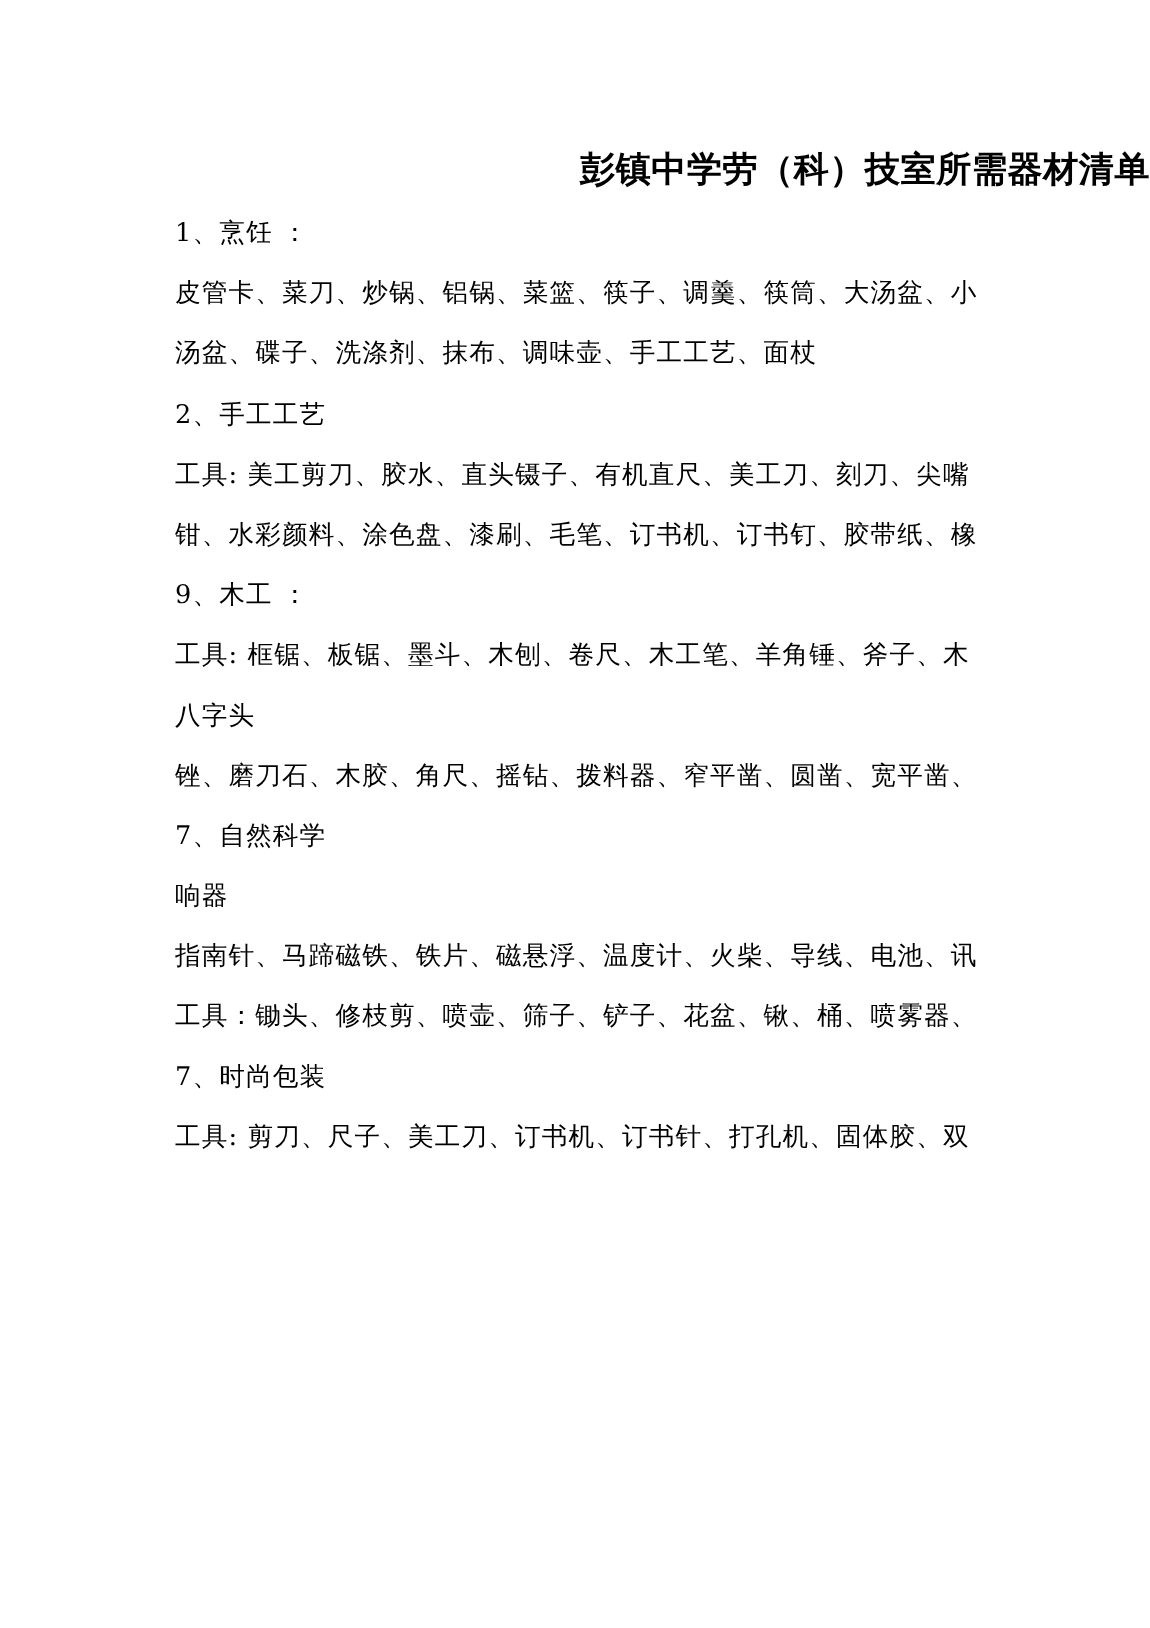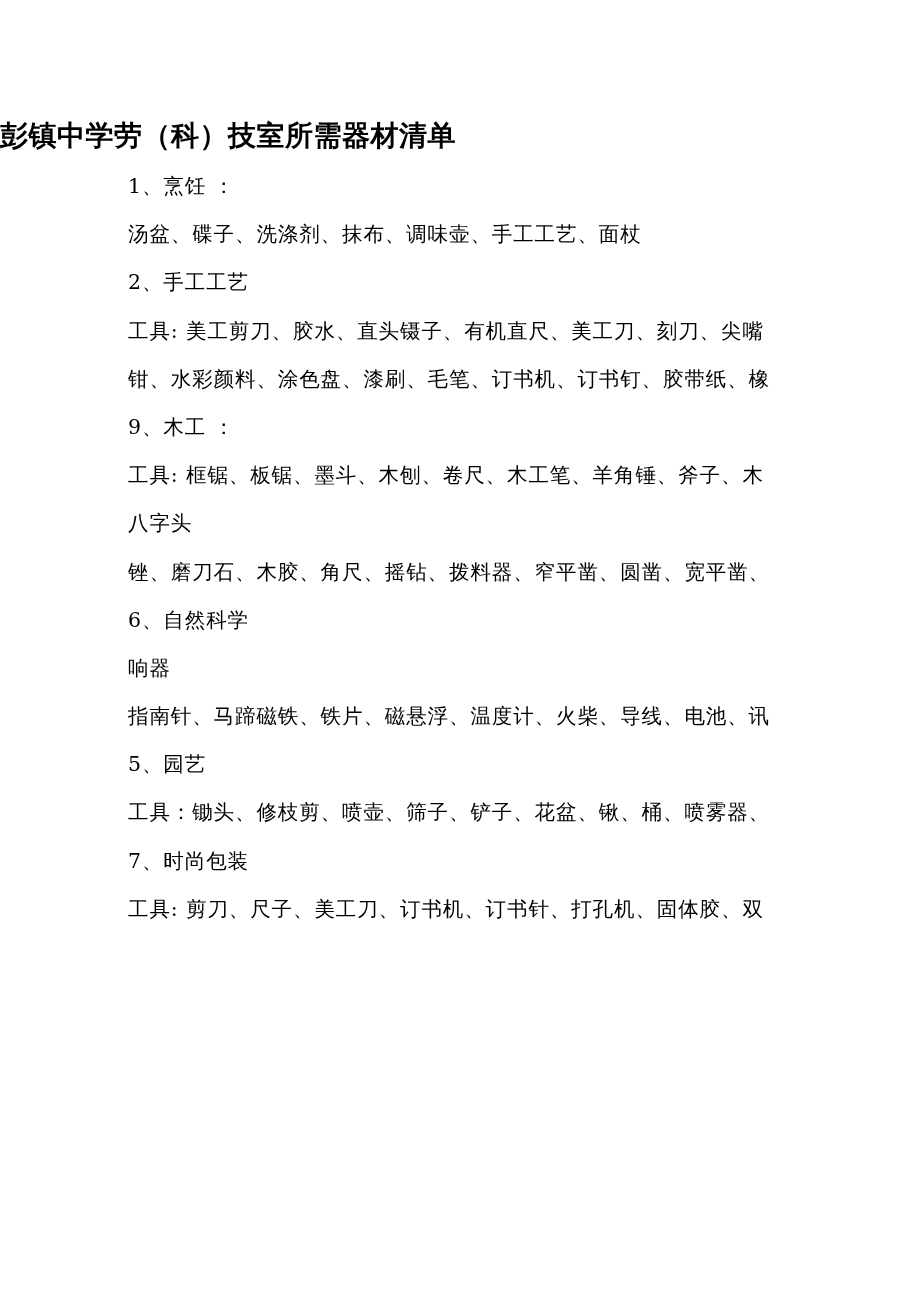--- a/index.html
+++ b/index.html
@@ -21,29 +21,29 @@
       top: 0;
       width: 920px;
       height: 1302px;
       background: #ffffff;
     }
     .title {
       position: absolute;
       left: 0;
       width: 920px;
       top: 116px;
-      text-align: left;
+      text-align: right;
       font-size: 28px;
       font-weight: bold;
       line-height: 40px;
       letter-spacing: 0.5px;
     }
     .body {
       position: absolute;
-      left: 128px;
+      left: 140px;
       top: 168px;
       width: 650px;
     }
     .line {
       height: 48.2px;
       line-height: 36px;
       font-size: 20.5px;
       white-space: nowrap;
       letter-spacing: 0.9px;
     }
@@ -53,35 +53,35 @@
   </style>
 </head>
 <body>
 
 <div class="page">
   <div class="title">彭镇中学劳（科）技室所需器材清单</div>
 
   <div class="body">
 
     <div class="line">1、烹饪 ：</div>
+    <div class="line">皮管卡、菜刀、炒锅、铝锅、菜篮、筷子、调羹、筷筒、大汤盆、小</div>
     <div class="line">汤盆、碟子、洗涤剂、抹布、调味壶、手工工艺、面杖</div>
 
     <div class="line">2、手工工艺</div>
     <div class="line">工具: 美工剪刀、胶水、直头镊子、有机直尺、美工刀、刻刀、尖嘴</div>
     <div class="line">钳、水彩颜料、涂色盘、漆刷、毛笔、订书机、订书钉、胶带纸、橡</div>
 
     <div class="line">9、木工 ：</div>
     <div class="line">工具: 框锯、板锯、墨斗、木刨、卷尺、木工笔、羊角锤、斧子、木</div>
     <div class="line">八字头</div>
     <div class="line">锉、磨刀石、木胶、角尺、摇钻、拨料器、窄平凿、圆凿、宽平凿、</div>
 
-    <div class="line">6、自然科学</div>
+    <div class="line">7、自然科学</div>
     <div class="line">响器</div>
     <div class="line">指南针、马蹄磁铁、铁片、磁悬浮、温度计、火柴、导线、电池、讯</div>
 
-    <div class="line">5、园艺</div>
     <div class="line">工具：锄头、修枝剪、喷壶、筛子、铲子、花盆、锹、桶、喷雾器、</div>
 
     <div class="line">7、时尚包装</div>
     <div class="line">工具: 剪刀、尺子、美工刀、订书机、订书针、打孔机、固体胶、双</div>
 
   </div>
 </div>
 
 </body></html>

